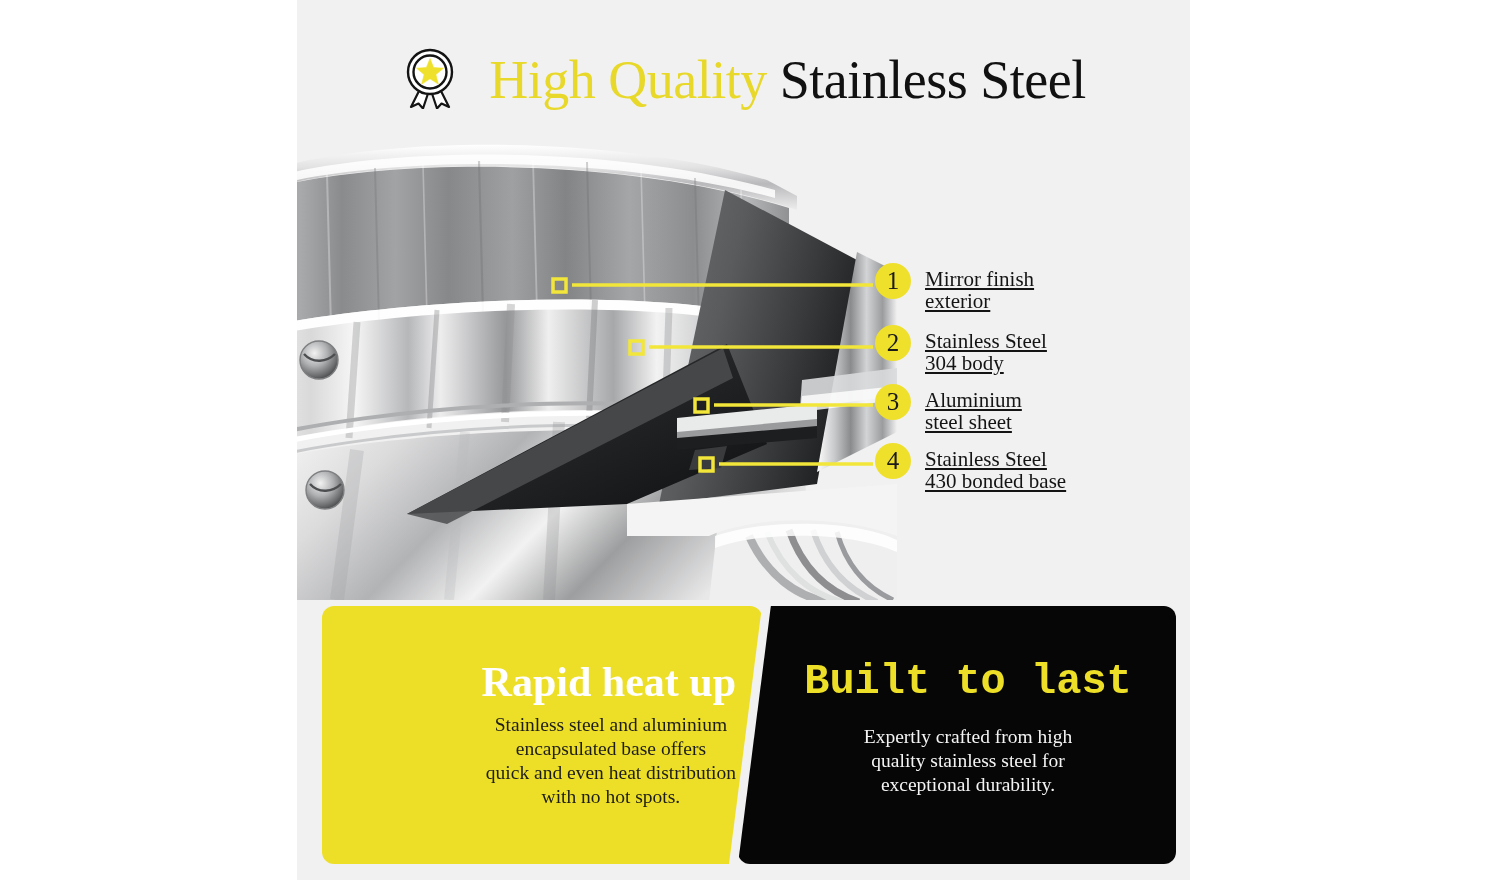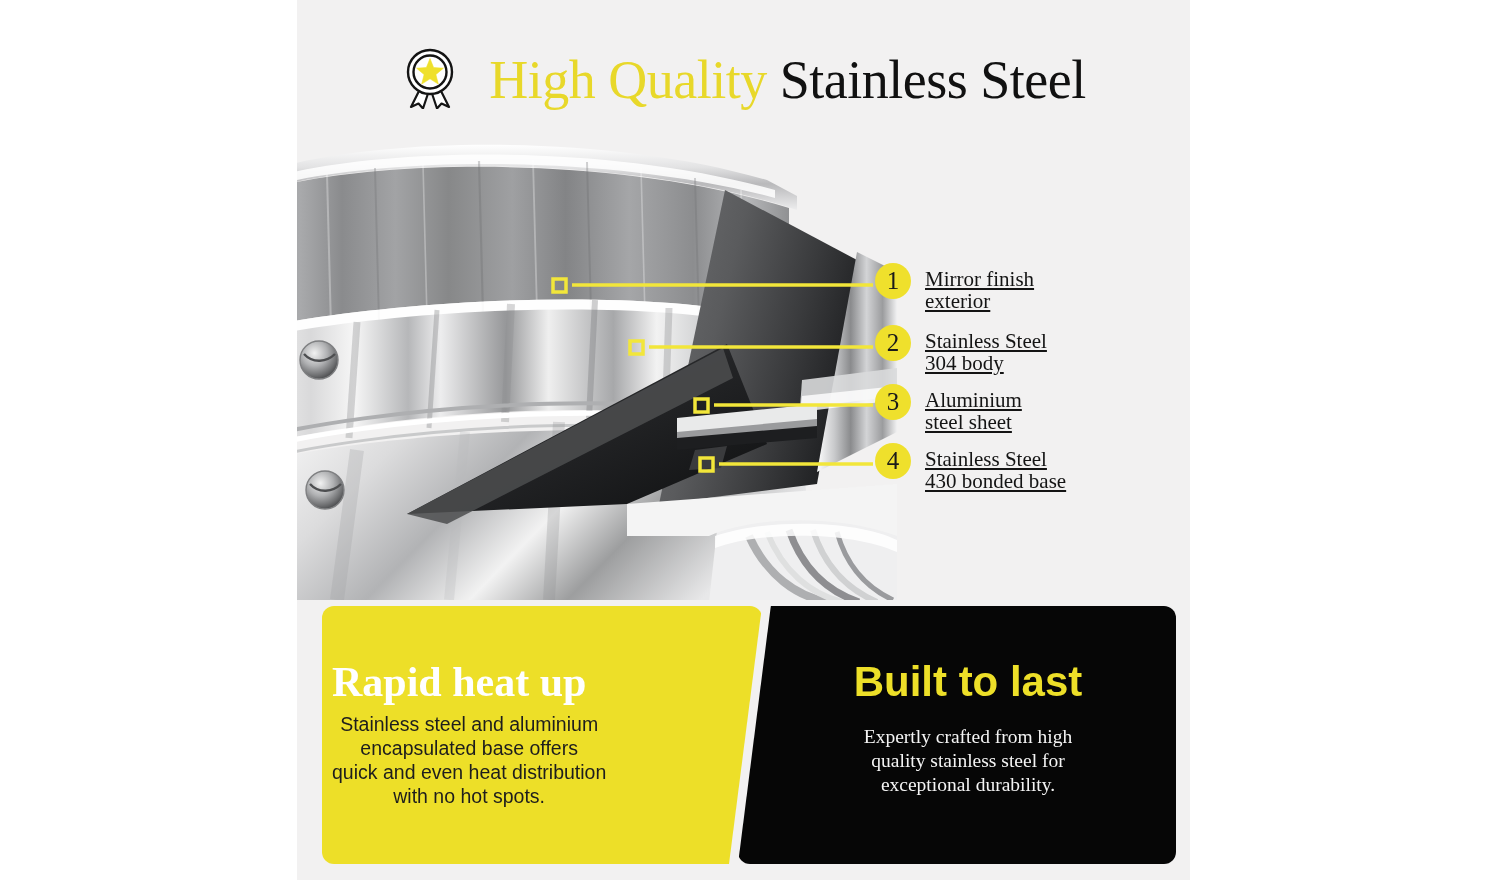--- a/index.html
+++ b/index.html
@@ -115,35 +115,35 @@
     position: absolute;
     left: 322px;
     top: 606px;
     width: 440px;
     height: 258px;
     background: #eddf28;
     border-radius: 12px;
     clip-path: polygon(0 0, 100% 0, 92.5% 100%, 0 100%);
     display: flex;
     flex-direction: column;
-    align-items: flex-start;
+    align-items: flex-end;
     justify-content: center;
     padding: 0 26px 0 10px;
     box-sizing: border-box;
   }
   #panel-rapid .panel-title {
     font-family: "Liberation Serif", serif;
     font-size: 42px;
     color: #ffffff;
     margin: 0 0 10px 0;
     line-height: 1;
     text-align: center;
   }
   #panel-rapid .panel-body {
-    font-family: Liberation Sans, sans-serif;
+    font-family: Liberation Serif, serif;
     font-size: 19.5px;
     line-height: 1.22;
     color: #1d1d1d;
     text-align: center;
     white-space: pre-line;
     margin: 0;
   }
 
   #panel-built {
     position: absolute;
@@ -155,21 +155,21 @@
     border-radius: 12px;
     clip-path: polygon(7.5% 0, 100% 0, 100% 100%, 0 100%);
     display: flex;
     flex-direction: column;
     align-items: center;
     justify-content: center;
     padding: 0 18px 0 40px;
     box-sizing: border-box;
   }
   #panel-built .panel-title {
-    font-family: Liberation Sans, sans-serif;
+    font-family: Liberation Mono, monospace;
     font-size: 42px;
     color: #eddf28;
     margin: 0 0 10px 0;
     line-height: 1;
     text-align: center;
   }
   #panel-built .panel-body {
     font-family: Liberation Serif, serif;
     font-size: 19.5px;
     line-height: 1.22;

